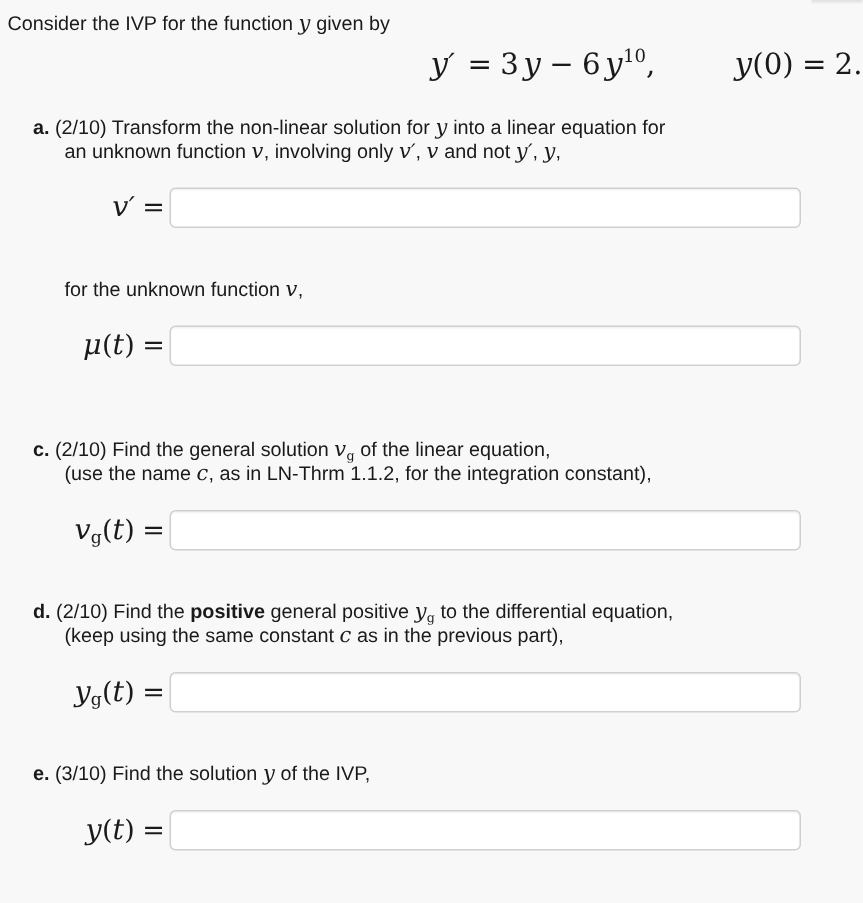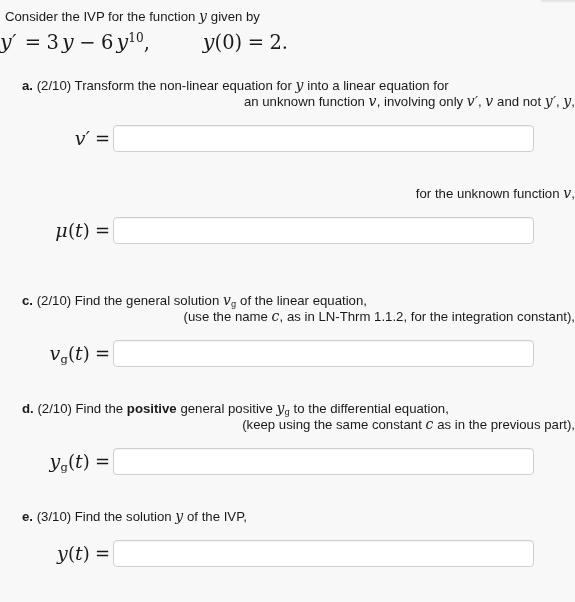--- a/index.html
+++ b/index.html
@@ -40,21 +40,21 @@
     top: 7px;
     line-height: 18px;
     white-space: nowrap;
   }
 
   .display-eq {
     position: absolute;
     left: 0;
     right: 0;
     top: 30px;
-    text-align: left;
+    text-align: right;
     font-size: 19.5px;
   }
   .display-eq .gap {
     display: inline-block;
     width: 42px;
   }
 
   
   .mi {
     font-family: "DejaVu Serif", "Liberation Serif", serif;
@@ -90,21 +90,20 @@
     position: absolute;
     left: 0;
     right: 0;
   }
   .line1 {
     padding-left: 22px;
     text-indent: 0;
   }
   .line-indent {
     padding-left: 43px;
-    text-align: right;
   }
   .bold { font-weight: bold; }
 
   .answer-row {
     position: relative;
     height: 34px;
   }
   .answer-label {
     position: absolute;
     left: 0;
@@ -155,21 +154,21 @@
     <span class="gap"></span>
     <span class="mi">y</span><span class="mi-up">(</span><span class="mi-up">0</span><span class="mi-up">)</span>
     <span class="mi-up">=</span>
     <span class="mi-up">2</span><span class="mi-up">.</span>
   </div>
 
   <div class="part" style="top:77px;">
     <div class="line1">
       <span class="bold">a.</span>
       <span>(2/10)</span>
-      <span>Transform the non-linear equation for</span>
+      <span>Transform the non-linear solution for</span>
       <span class="mi">y</span>
       <span>into a linear equation for</span>
     </div>
     <div class="line-indent">
       <span>an unknown function</span>
       <span class="mi">v</span><span>, involving only</span>
       <span class="mi">v</span><span class="prime">′</span><span>,</span>
       <span class="mi">v</span>
       <span>and not</span>
       <span class="mi">y</span><span class="prime">′</span><span>,</span>

